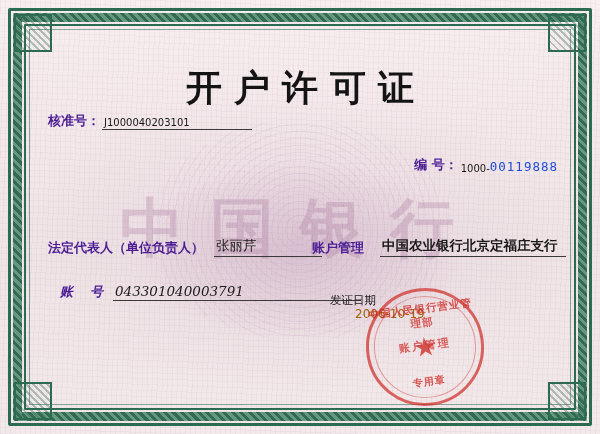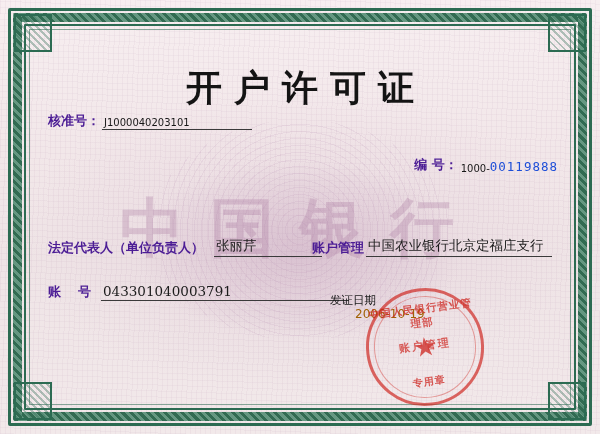--- a/index.html
+++ b/index.html
@@ -179,21 +179,21 @@
 
   
   .r-body1 { left: 38px; top: 113px; }
   .r-body2 { left: 8px; top: 152px; }
 
   
   .r-legal { left: 8px; top: 197px; }
   .r-bank  { left: 272px; top: 197px; }
 
   
-  .r-account { left: 8px; top: 243px; }
+  .r-account { left: 20px; top: 243px; font-style: italic; }
 
   
   .seal {
     position: absolute;
     left: 366px;
     top: 288px;
     width: 118px;
     height: 118px;
     border-radius: 50%;
     border: 3px solid rgba(206,37,31,0.78);
@@ -304,21 +304,21 @@
 
 
 
     <div class="row r-legal">
       <span class="label">法定代表人（单位负责人）</span>
       <span class="hand uline" style="width:108px; margin-left:10px;">张丽芹</span>
     </div>
 
     <div class="row r-bank">
       <span class="label">账户管理</span>
-      <span class="hand uline" style="width:186px; margin-left:2px;">中国农业银行北京定福庄支行</span>
+      <span class="hand uline" style="width:186px; margin-left:16px;font-weight:bold;">中国农业银行北京定福庄支行</span>
     </div>
 
     <div class="row r-account">
       <span class="label" style="letter-spacing:2px;">账　号</span>
       <span class="hand uline" style="width:248px; margin-left:8px;">043301040003791</span>
     </div>
   </div>
 
   <div class="issue-label">发证日期</div>
   <div class="issue-date">2006-10-19</div>

